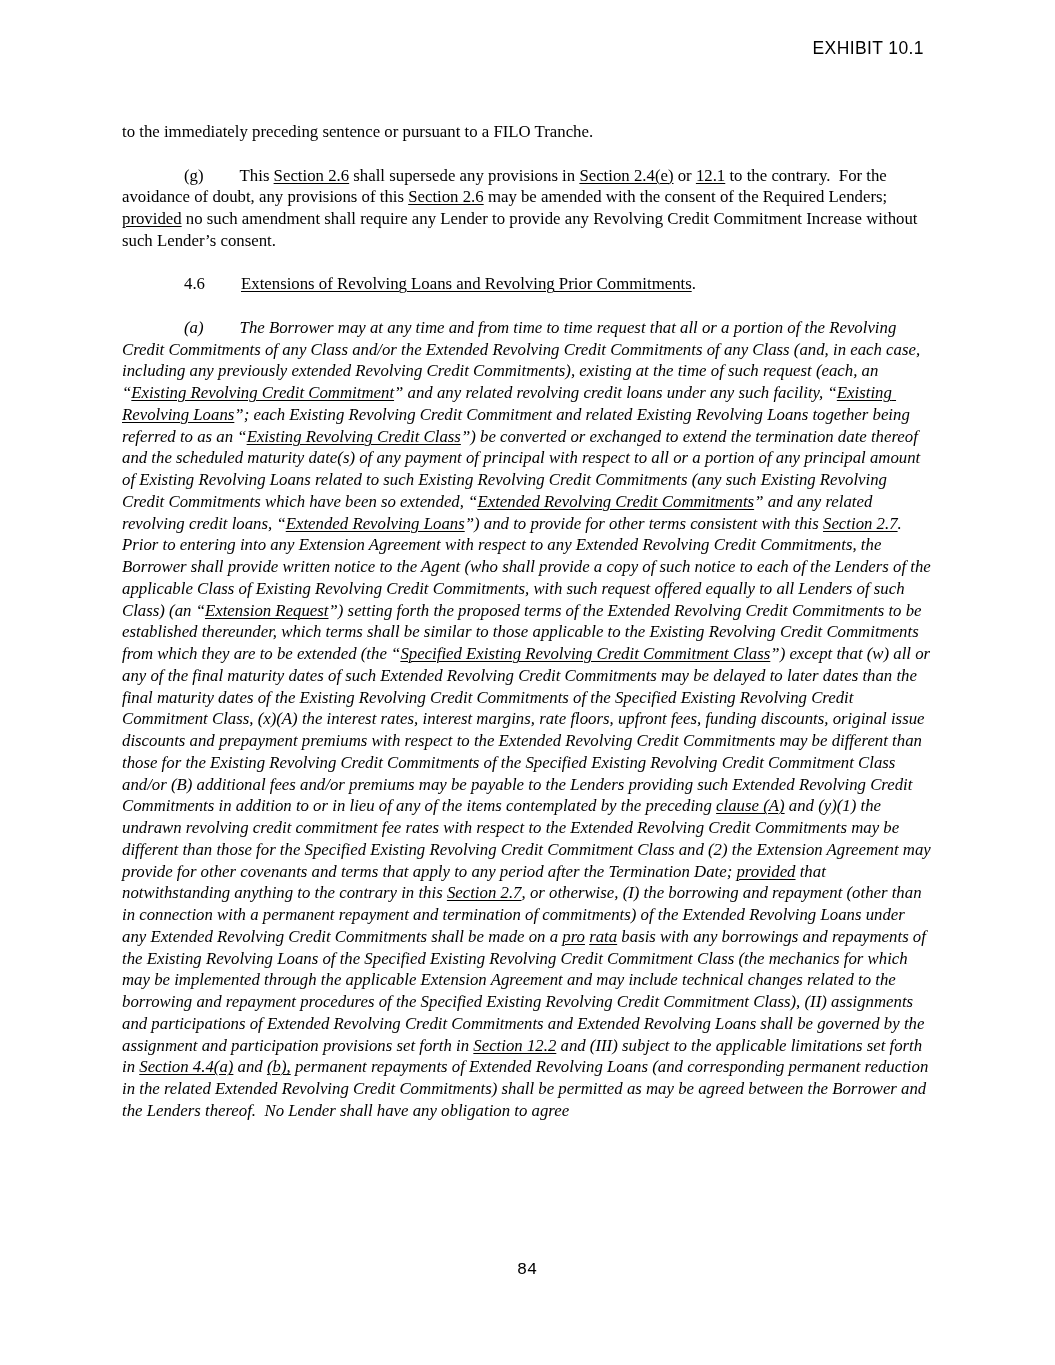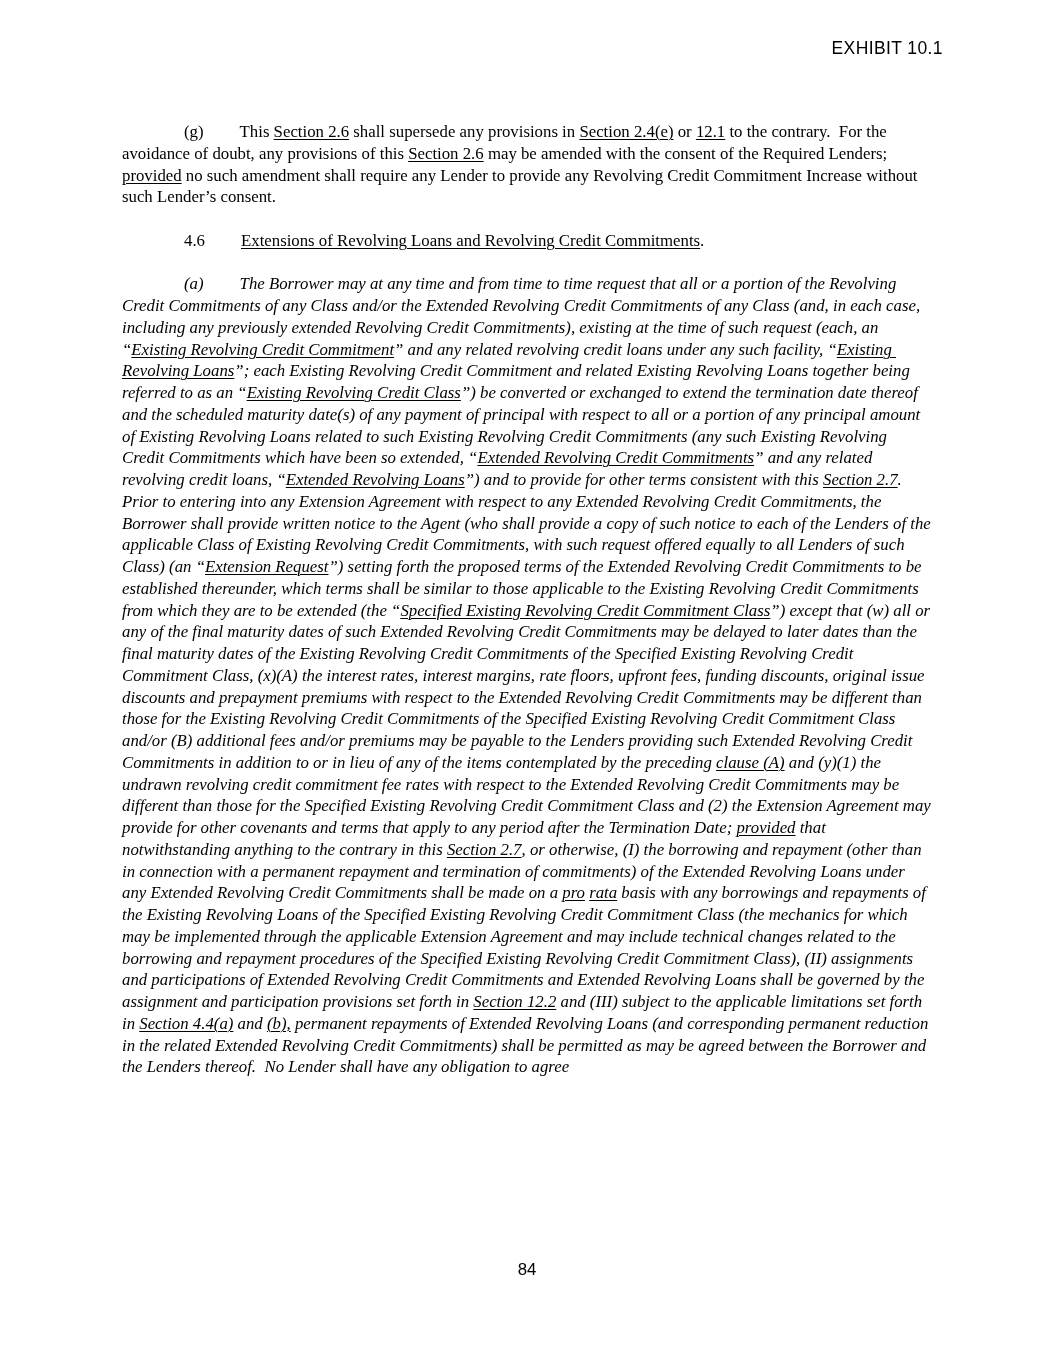--- a/index.html
+++ b/index.html
@@ -11,21 +11,21 @@
     position: relative;
     width: 1055px;
     height: 1365px;
     background: #ffffff;
     color: #000000;
     overflow: hidden;
   }
   .exhibit-header {
     position: absolute;
     top: 38px;
-    right: 112px;
+    right: 131px;
     font-family: "Liberation Sans", sans-serif;
     font-size: 17.5px;
     font-weight: 500;
     letter-spacing: 0.4px;
     color: #000000;
   }
   .body-text {
     position: absolute;
     left: 122px;
     top: 121px;
@@ -55,31 +55,32 @@
   .sp-tab {
     display: inline-block;
     width: 36px;
   }
   .page-number {
     position: absolute;
     top: 1260px;
     left: 122px;
     width: 810px;
     text-align: center;
-    font-family: Liberation Sans, sans-serif;
+    font-family: Liberation Mono, monospace;
     font-size: 16.8px;
     color: #000000;
   }
 </style>
 </head>
 <body>
 
 <div class="page">
   <div class="exhibit-header">EXHIBIT 10.1</div>
 
   <div class="body-text">
+      <p class="para"><span>to the immediately preceding sentence or pursuant to a FILO Tranche.</span></p>
       <p class="para"><span class="sp-indent"></span><span>(g)</span><span class="sp-tab"></span><span>This </span><span class="u">Section 2.6</span><span> shall supersede any provisions in </span><span class="u">Section 2.4(e)</span><span> or </span><span class="u">12.1</span><span> to the contrary.  For the avoidance of doubt, any provisions of this </span><span class="u">Section 2.6</span><span> may be amended with the consent of the Required Lenders; </span><span class="u">provided</span><span> no such amendment shall require any Lender to provide any Revolving Credit Commitment Increase without such Lender’s consent.</span></p>
-      <p class="para"><span class="sp-indent"></span><span>4.6</span><span class="sp-tab"></span><span class="u">Extensions of Revolving Loans and Revolving Credit Commitments</span><span>.</span></p>
+      <p class="para"><span class="sp-indent"></span><span>4.6</span><span class="sp-tab"></span><span class="u">Extensions of Revolving Loans and Revolving Prior Commitments</span><span>.</span></p>
       <p class="para"><span class="sp-indent"></span><span>(a)</span><span class="sp-tab"></span><span>The Borrower may at any time and from time to time request that all or a portion of the Revolving Credit Commitments of any Class and/or the Extended Revolving Credit Commitments of any Class (and, in each case, including any previously extended Revolving Credit Commitments), existing at the time of such request (each, an “</span><span class="u">Existing Revolving Credit Commitment</span><span>” and any related revolving credit loans under any such facility, “</span><span class="u">Existing Revolving Loans</span><span>”; each Existing Revolving Credit Commitment and related Existing Revolving Loans together being referred to as an “</span><span class="u">Existing Revolving Credit Class</span><span>”) be converted or exchanged to extend the termination date thereof and the scheduled maturity date(s) of any payment of principal with respect to all or a portion of any principal amount of Existing Revolving Loans related to such Existing Revolving Credit Commitments (any such Existing Revolving Credit Commitments which have been so extended, “</span><span class="u">Extended Revolving Credit Commitments</span><span>” and any related revolving credit loans, “</span><span class="u">Extended Revolving Loans</span><span>”) and to provide for other terms consistent with this </span><span class="u">Section 2.7</span><span>.  Prior to entering into any Extension Agreement with respect to any Extended Revolving Credit Commitments, the Borrower shall provide written notice to the Agent (who shall provide a copy of such notice to each of the Lenders of the applicable Class of Existing Revolving Credit Commitments, with such request offered equally to all Lenders of such Class) (an “</span><span class="u">Extension Request</span><span>”) setting forth the proposed terms of the Extended Revolving Credit Commitments to be established thereunder, which terms shall be similar to those applicable to the Existing Revolving Credit Commitments from which they are to be extended (the “</span><span class="u">Specified Existing Revolving Credit Commitment Class</span><span>”) except that (w) all or any of the final maturity dates of such Extended Revolving Credit Commitments may be delayed to later dates than the final maturity dates of the Existing Revolving Credit Commitments of the Specified Existing Revolving Credit Commitment Class, (x)(A) the interest rates, interest margins, rate floors, upfront fees, funding discounts, original issue discounts and prepayment premiums with respect to the Extended Revolving Credit Commitments may be different than those for the Existing Revolving Credit Commitments of the Specified Existing Revolving Credit Commitment Class and/or (B) additional fees and/or premiums may be payable to the Lenders providing such Extended Revolving Credit Commitments in addition to or in lieu of any of the items contemplated by the preceding </span><span class="u">clause (A)</span><span> and (y)(1) the undrawn revolving credit commitment fee rates with respect to the Extended Revolving Credit Commitments may be different than those for the Specified Existing Revolving Credit Commitment Class and (2) the Extension Agreement may provide for other covenants and terms that apply to any period after the Termination Date; </span><span class="u">provided</span><span> that notwithstanding anything to the contrary in this </span><span class="u">Section 2.7</span><span>, or otherwise, (I) the borrowing and repayment (other than in connection with a permanent repayment and termination of commitments) of the Extended Revolving Loans under any Extended Revolving Credit Commitments shall be made on a </span><span class="u">pro</span><span> </span><span class="u">rata</span><span> basis with any borrowings and repayments of the Existing Revolving Loans of the Specified Existing Revolving Credit Commitment Class (the mechanics for which may be implemented through the applicable Extension Agreement and may include technical changes related to the borrowing and repayment procedures of the Specified Existing Revolving Credit Commitment Class), (II) assignments and participations of Extended Revolving Credit Commitments and Extended Revolving Loans shall be governed by the assignment and participation provisions set forth in </span><span class="u">Section 12.2</span><span> and (III) subject to the applicable limitations set forth in </span><span class="u">Section 4.4(a)</span><span> and </span><span class="u">(b),</span><span> permanent repayments of Extended Revolving Loans (and corresponding permanent reduction in the related Extended Revolving Credit Commitments) shall be permitted as may be agreed between the Borrower and the Lenders thereof.  No Lender shall have any obligation to agree</span></p>
     </div>
 
   <div class="page-number">84</div>
 </div>
 
 </body></html>

